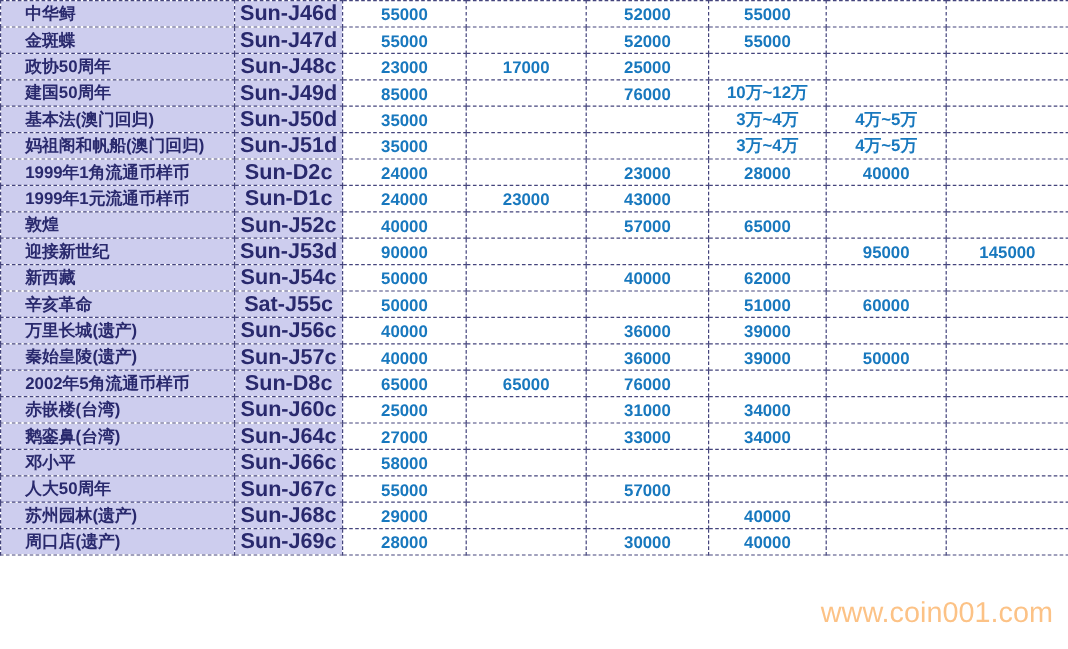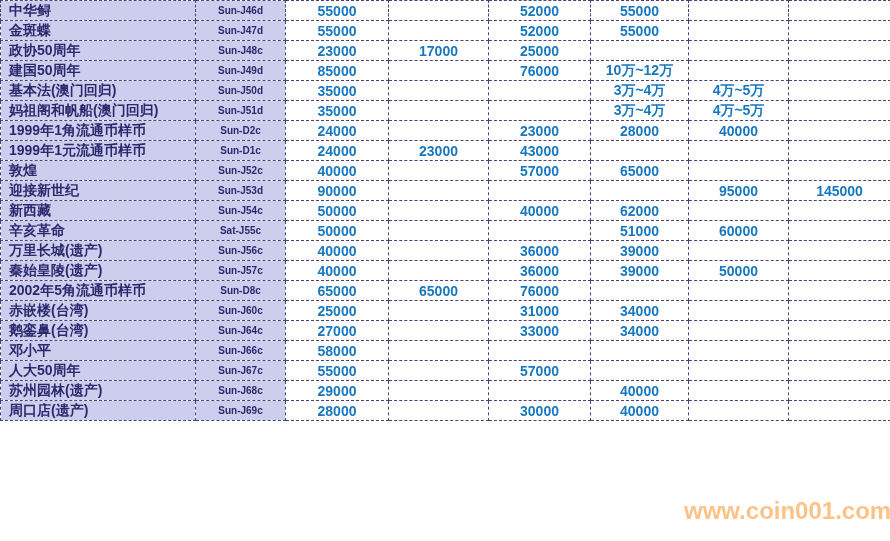--- a/index.html
+++ b/index.html
@@ -14,36 +14,36 @@
   td{
     border:1px dashed #44447c;
     height:19px;
     font-weight:bold;
     white-space:nowrap;
     overflow:hidden;
     padding:0;
   }
   td.c-name{
     background:#cdcdee;color:#29296d;
-    font-size:14px;text-align:left;padding-left:8px;
+    font-size:14px;text-align:left;padding-left:20px;
   }
   td.c-code{
     background:#cdcdee;color:#29296d;
-    font-size:10px;text-align:center;
+    font-size:18px;text-align:center;
   }
   td.c-val{
     background:#ffffff;color:#1878be;
     font-size:14px;text-align:center;
   }
   .watermark{
     position:absolute;
     left:684px;top:497px;
     width:206px;
     font-size:24px;
-    font-weight:bold;
+    font-weight:normal;
     color:#fcbd7c;
     opacity:0.92;
     letter-spacing:0px;
     pointer-events:none;
     white-space:nowrap;
   }
 </style>
 </head>
 <body>
 

